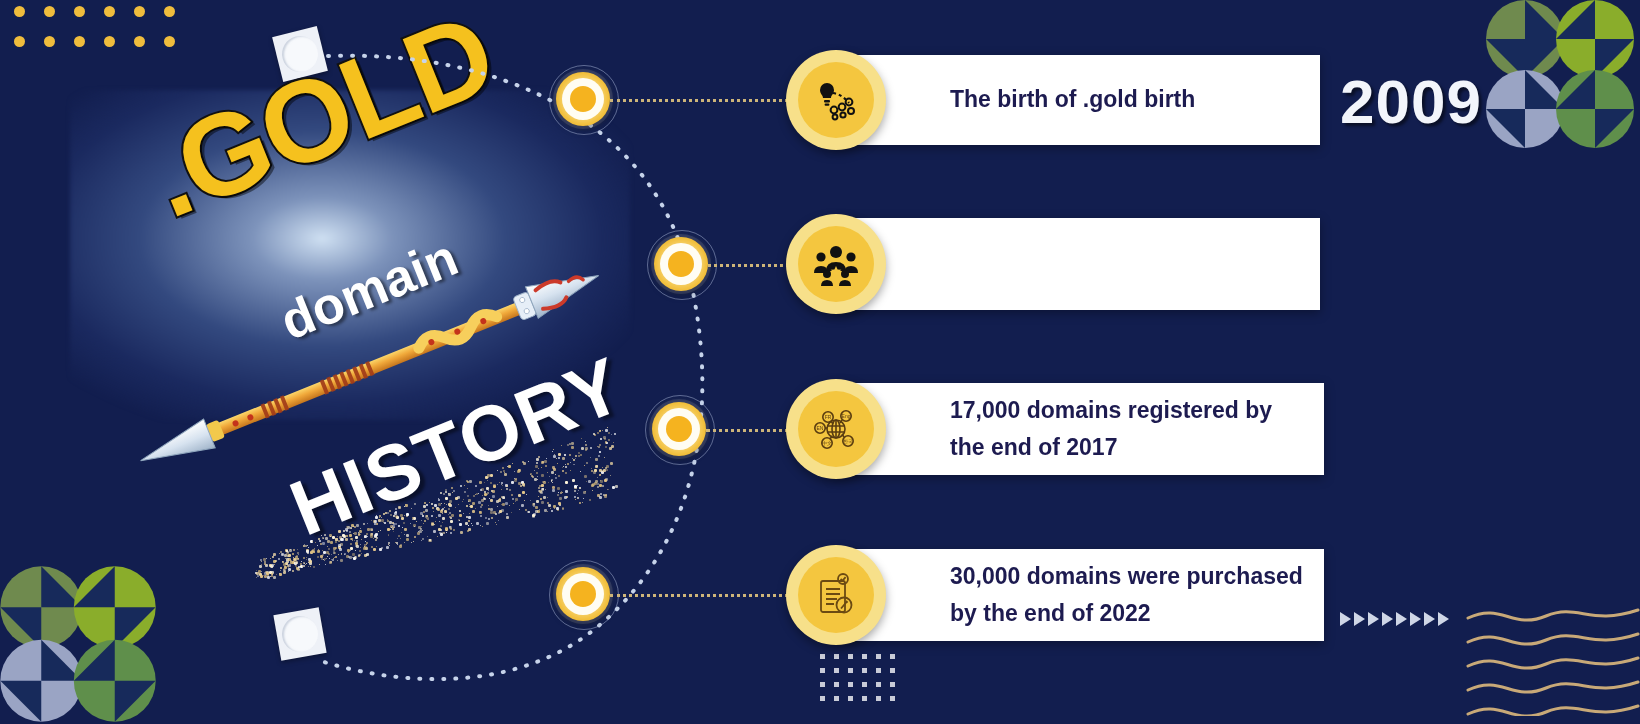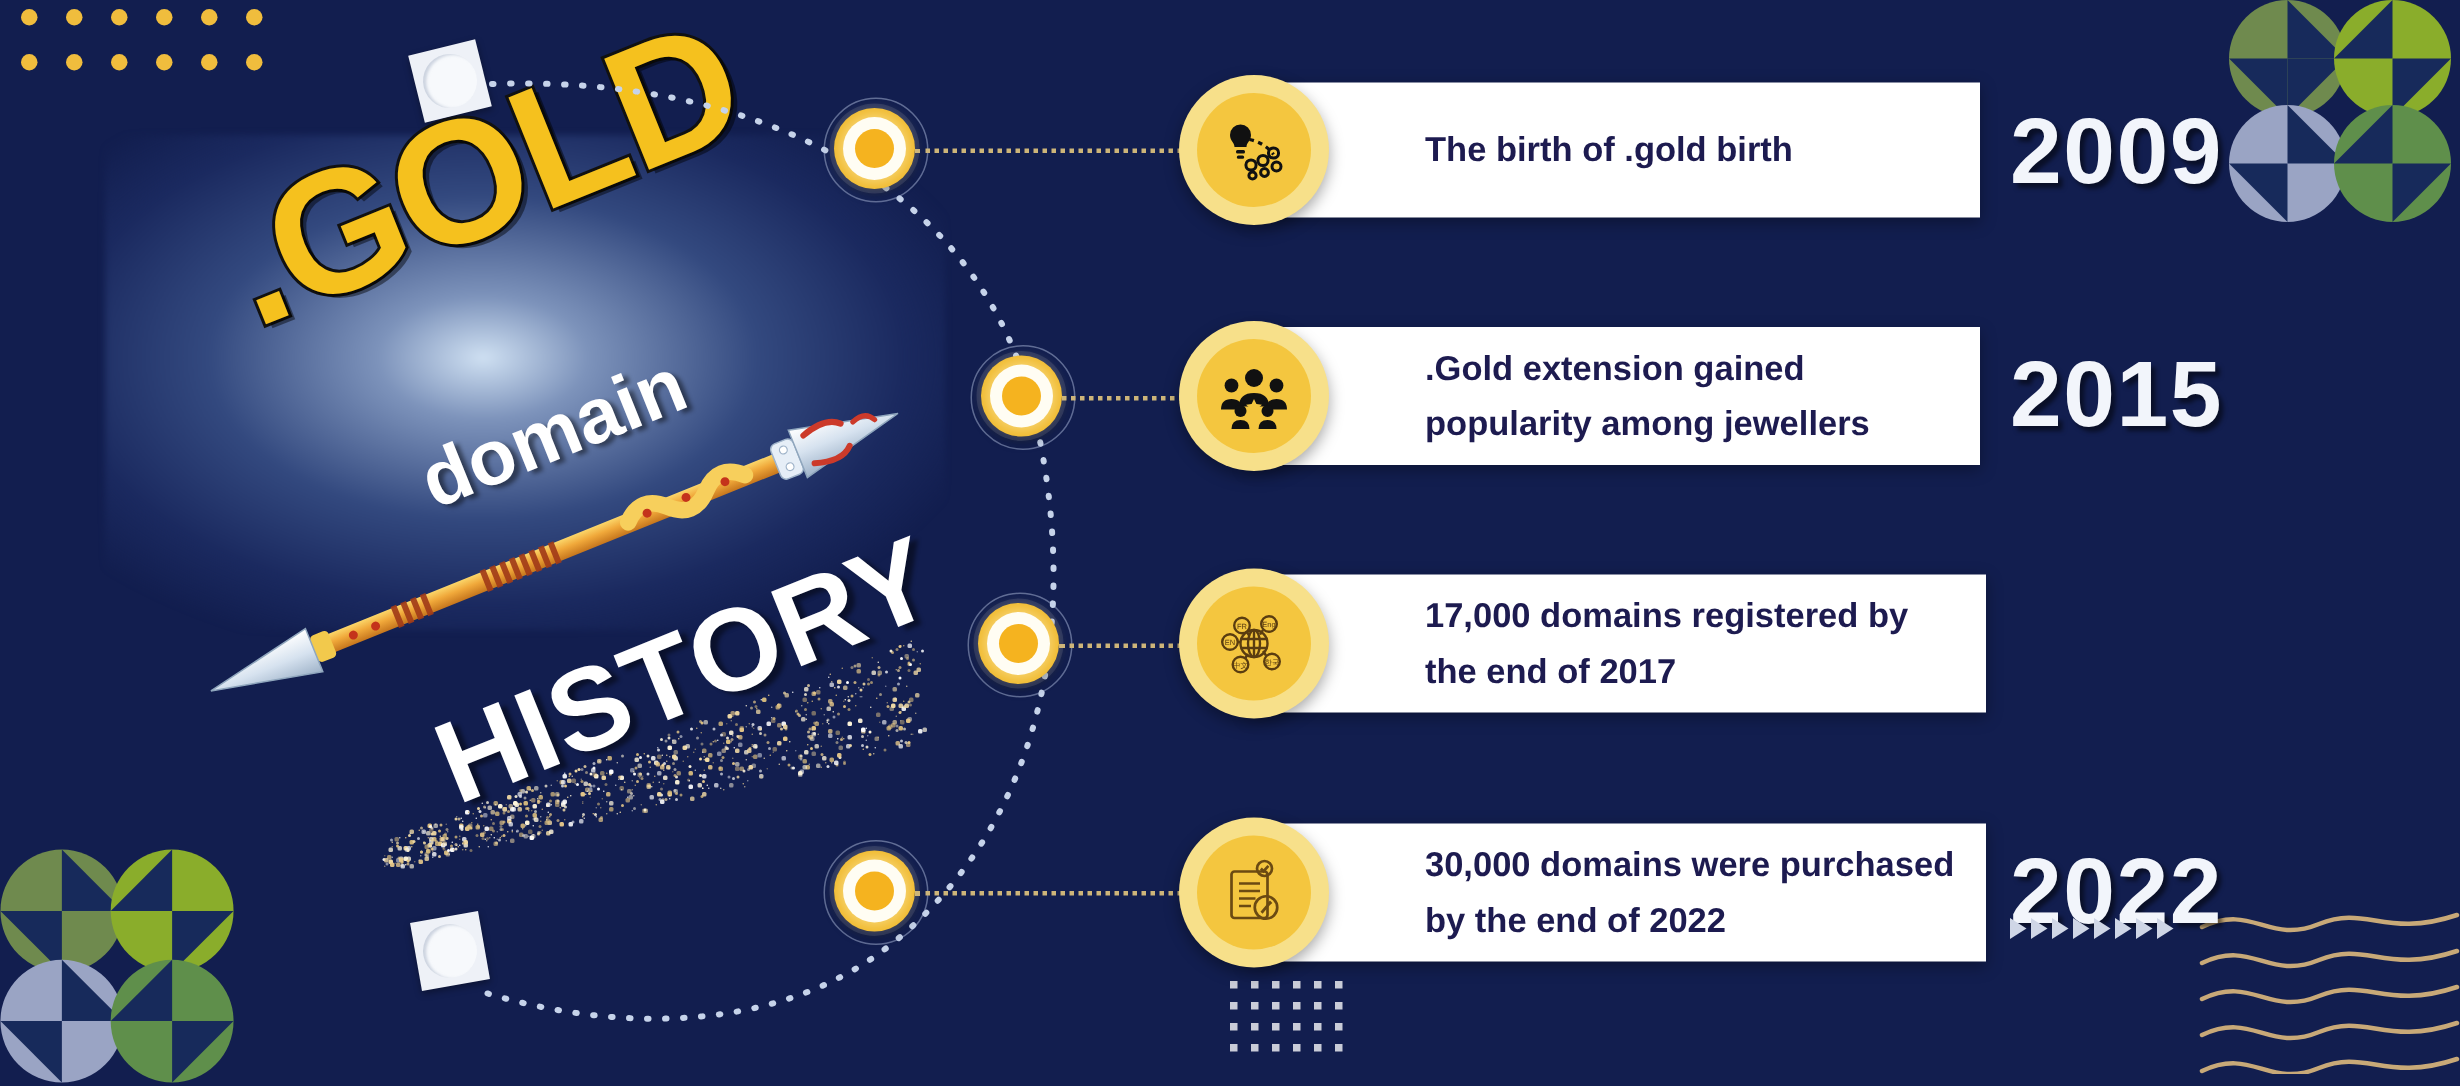--- a/index.html
+++ b/index.html
@@ -1267,26 +1267,21 @@
             <circle cx="39" cy="16" r="4.6"></circle>
             <path d="M32 32 q0-7 7-7 t7 7 z"></path>
             <circle cx="15" cy="33" r="4"></circle>
             <path d="M9 45 q0-6 6-6 t6 6 z"></path>
             <circle cx="33" cy="33" r="4"></circle>
             <path d="M27 45 q0-6 6-6 t6 6 z"></path>
           </g>
         </svg>
       </div>
     </div>
-    <div class="card-text">
-      <div>.Gold extension gained</div>
-      <div>popularity among jewellers</div>
-    </div>
   </div>
-  <div class="year" style="left:1340px;top:228px;">2015</div>
 
   <div class="card" style="left:832px;top:383px;width:492px;height:92px;">
     <div class="icon-circle">
       <div class="inner">
         <svg width="50" height="48" viewBox="0 0 50 48">
           <g fill="none" stroke="#5a3d10" stroke-width="1.6">
             <circle cx="25" cy="24" r="9"></circle>
             <ellipse cx="25" cy="24" rx="4" ry="9"></ellipse>
             <path d="M16 21 h18 M16 27 h18 M25 15 v18"></path>
             <circle cx="17" cy="12" r="5.2"></circle>
@@ -1325,21 +1320,20 @@
             <path d="M34 30.5 l-6 7 M33 30 l1.6 1.6"></path>
           </g>
         </svg>
       </div>
     </div>
     <div class="card-text">
       <div>30,000 domains were purchased</div>
       <div>by  the end of 2022</div>
     </div>
   </div>
-  <div class="year" style="left:1340px;top:559px;">2022</div>
   <div class="year-arrows" style="left:1340px;top:612px;">
     <b></b>
       <b></b>
       <b></b>
       <b></b>
       <b></b>
       <b></b>
       <b></b>
       <b></b>
   </div>

